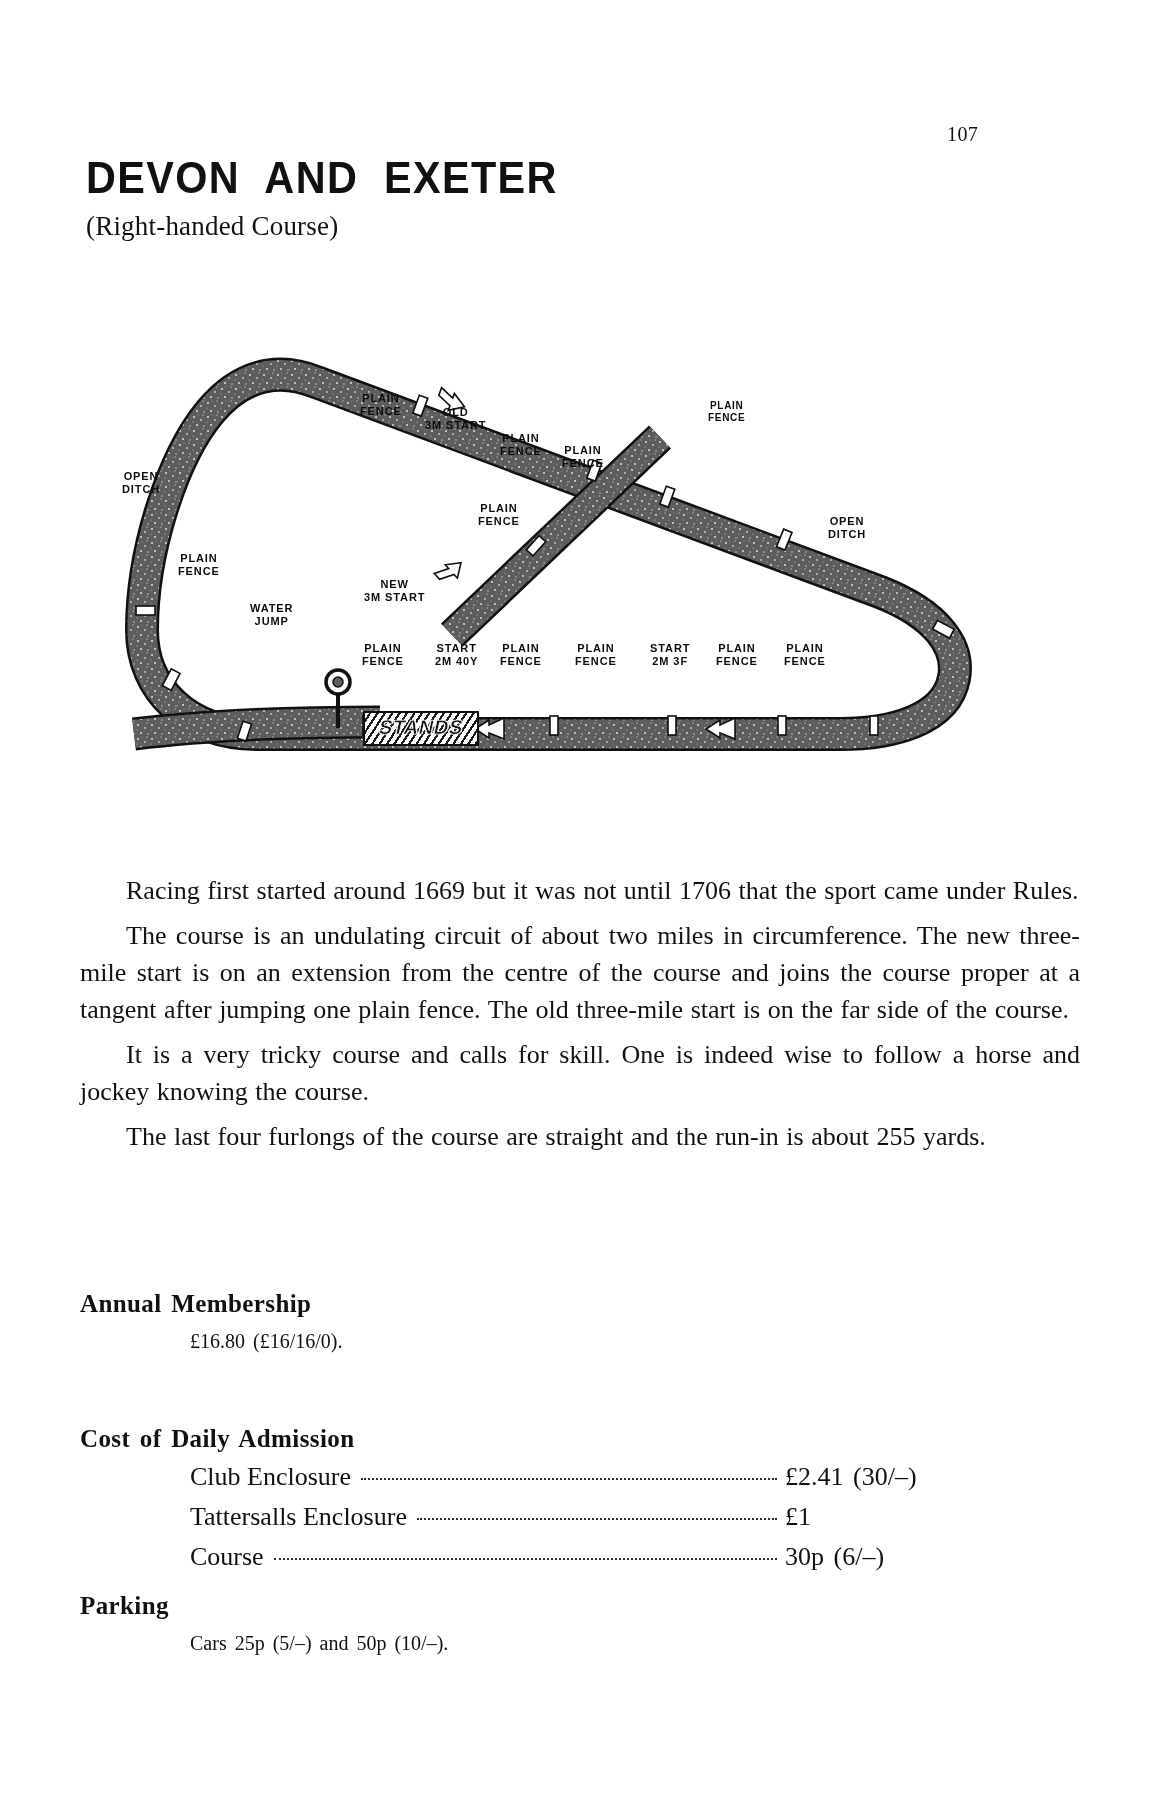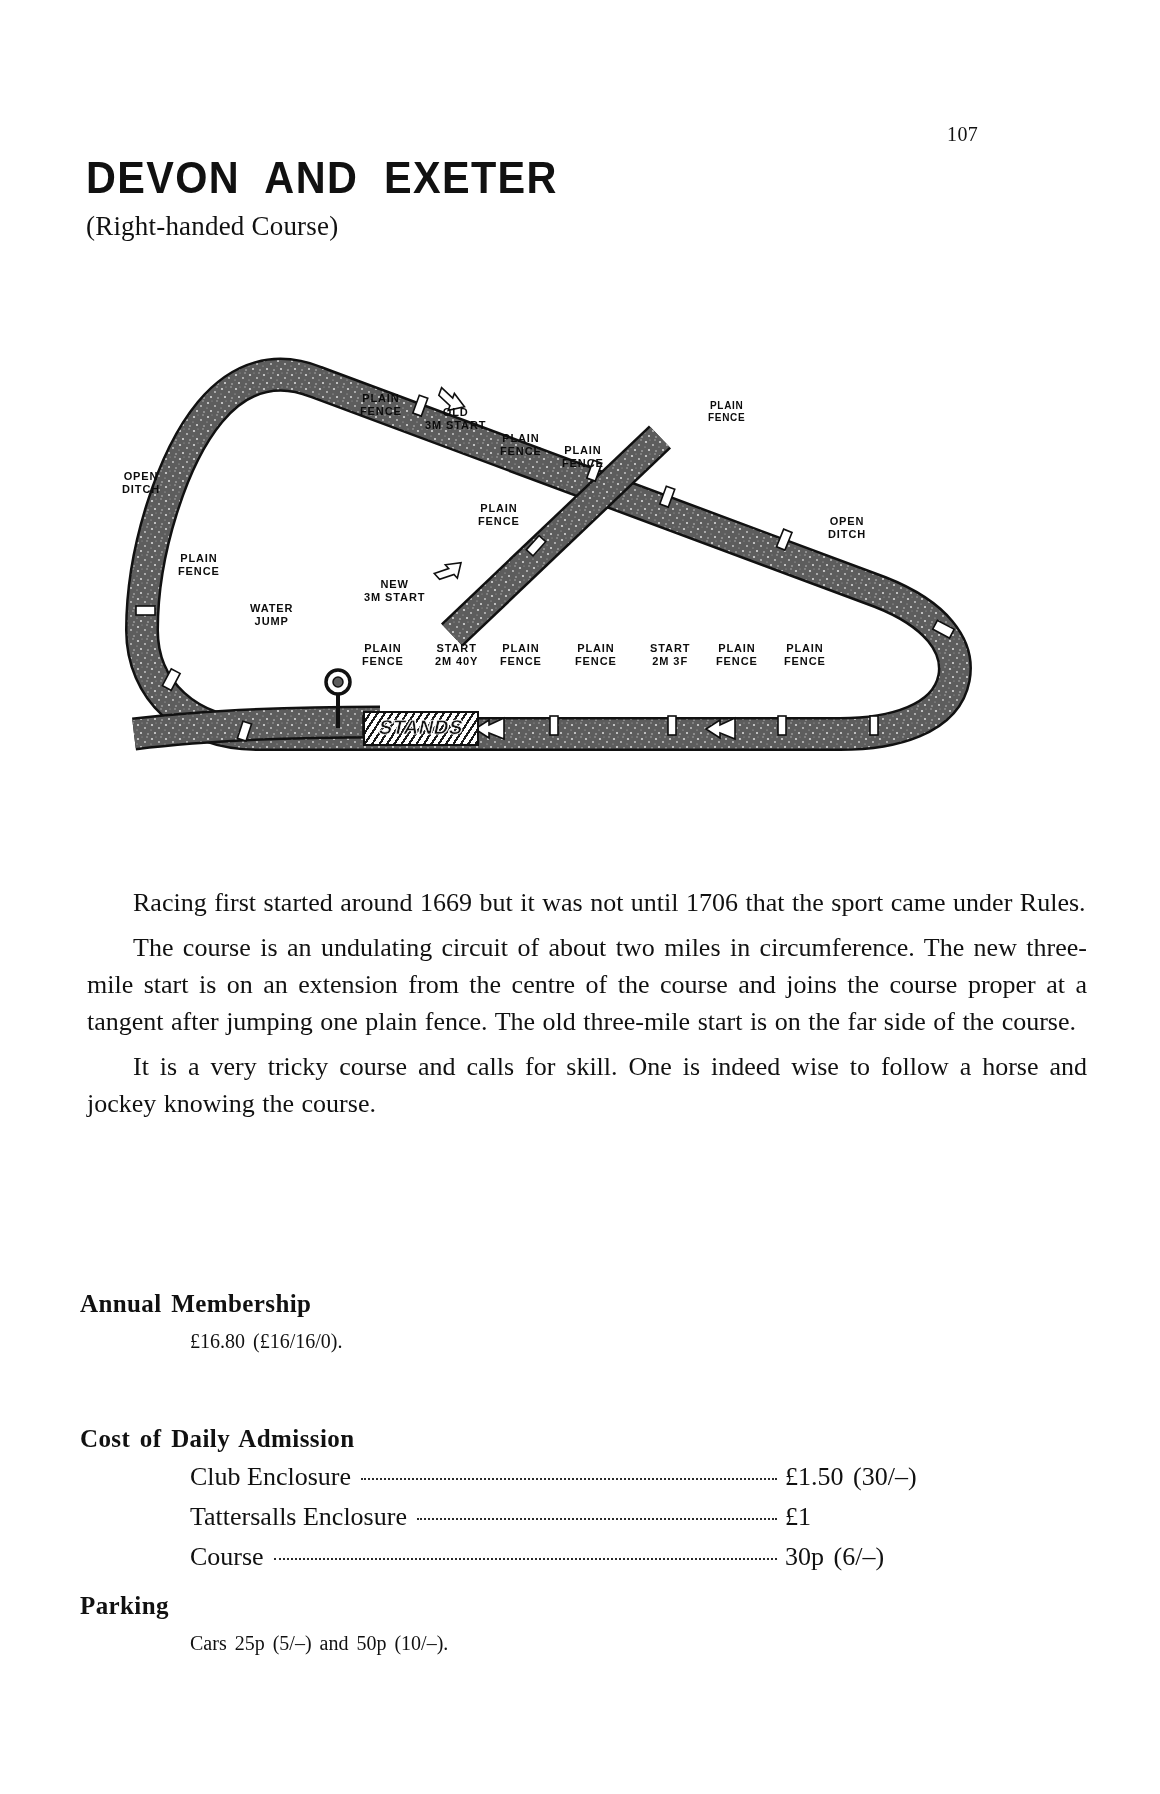--- a/index.html
+++ b/index.html
@@ -105,24 +105,23 @@
     letter-spacing: 0.5px;
     color: #111;
     -webkit-text-stroke: 0.6px #fff;
     text-shadow: 0 0 2px #fff, 1px 0 0 #fff, -1px 0 0 #fff;
     transform: skewX(-12deg);
   }
 
   
   .body-copy {
     position: absolute;
-    left: 87px;
+    left: 80px;
     top: 872px;
     width: 1000px;
-    margin-top: 12px;
   }
   .body-copy p {
     margin: 0 0 8px 0;
     font-size: 26px;
     line-height: 37px;
     text-align: justify;
     text-indent: 46px;
     word-spacing: 1px;
   }
 
@@ -291,35 +290,36 @@
 
     <div class="stands-box">
       <div class="stands-text">STANDS</div>
     </div>
   </div>
 
   <div class="body-copy">
     <p>Racing first started around 1669 but it was not until 1706 that the sport came under Rules.</p>
     <p>The course is an undulating circuit of about two miles in circumference. The new three-mile start is on an extension from the centre of the course and joins the course proper at a tangent after jumping one plain fence. The old three-mile start is on the far side of the course.</p>
     <p>It is a very tricky course and calls for skill. One is indeed wise to follow a horse and jockey knowing the course.</p>
+    <p>The last four furlongs of the course are straight and the run-in is about 255 yards.</p>
   </div>
 
   <div class="section" style="top:1290px;">
     <div class="section-heading">Annual Membership</div>
     <div class="section-line">£16.80  (£16/16/0).</div>
   </div>
 
   <div class="section" style="top:1425px;">
     <div class="section-heading">Cost of Daily Admission</div>
     <div class="price-table">
 
       <div class="price-row">
         <span class="price-label">Club Enclosure</span>
         <span class="price-dots"></span>
-        <span class="price-value">£1.50  (30/–)</span>
+        <span class="price-value">£2.41  (30/–)</span>
       </div>
 
       <div class="price-row">
         <span class="price-label">Tattersalls Enclosure</span>
         <span class="price-dots"></span>
         <span class="price-value">£1</span>
       </div>
 
       <div class="price-row">
         <span class="price-label">Course</span>

